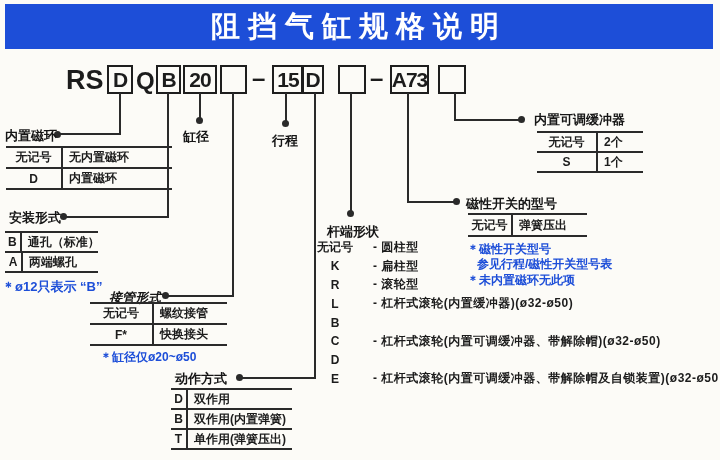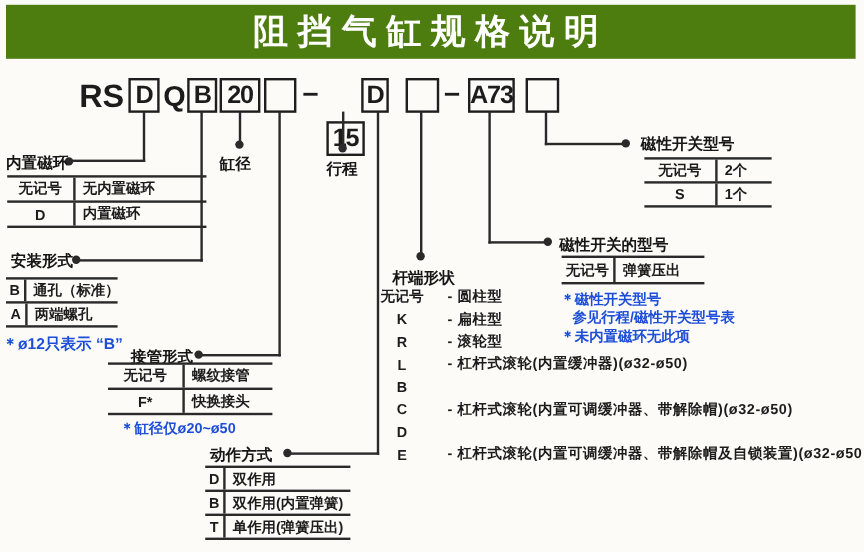--- a/index.html
+++ b/index.html
@@ -39,32 +39,32 @@
   .rod-list { position:absolute; left:308px; top:238px; }
   .rod-row { display:flex; height:18.8px; align-items:center; font-size:12px; font-weight:bold; }
   .rod-code { width:54px; text-align:center; white-space:nowrap; }
   .rod-desc { margin-left:11px; white-space:nowrap; letter-spacing:0.5px; }
 </style>
 </head>
 <body>
 
 <div class="page">
 
-  <div class="titlebar" style="background:#4d7c0f;">
+  <div class="titlebar" style="background:#1d4ed8;">
     <span class="title">阻挡气缸规格说明</span>
   </div>
 
   <span class="code-part" style="left:66px; top:65px; font-size:27px;">RS</span>
   <div class="code-box" style="left:107px; top:65px; width:26px;">D</div>
   <span class="code-part" style="left:136px; top:67px;">Q</span>
   <div class="code-box" style="left:156px; top:65px; width:25px;">B</div>
   <div class="code-box" style="left:183px; top:65px; width:34px;">20</div>
   <div class="code-box" style="left:220px; top:65px; width:27px;"></div>
   <span class="code-part" style="left:252px; top:64px;">–</span>
-  <div class="code-box" style="left:272px; top:65px; width:32px;margin-top:36px;">15</div>
+  <div class="code-box" style="left:272px; top:65px; width:32px;">15</div>
   <div class="code-box" style="left:301px; top:65px; width:23px;">D</div>
   <div class="code-box" style="left:338px; top:65px; width:28px;"></div>
   <span class="code-part" style="left:370px; top:64px;">–</span>
   <div class="code-box" style="left:390px; top:65px; width:39px;">A73</div>
   <div class="code-box" style="left:438px; top:65px; width:28px;"></div>
 
   <div class="vline" style="left:119px; top:93px; height:42px;"></div>
   <div class="hline" style="left:58px; top:133px; width:63px;"></div>
   <div class="dot" style="left:54px; top:131px;"></div>
 
@@ -94,25 +94,25 @@
   <div class="dot" style="left:453px; top:198px;"></div>
 
   <div class="vline" style="left:454px; top:93px; height:28px;"></div>
   <div class="hline" style="left:454px; top:119px; width:68px;"></div>
   <div class="dot" style="left:518px; top:116px;"></div>
 
   <div class="glabel" style="left:5px;   top:127px;">内置磁环</div>
   <div class="glabel" style="left:183px; top:128px;">缸径</div>
   <div class="glabel" style="left:272px; top:132px;">行程</div>
   <div class="glabel" style="left:9px;   top:209px;">安装形式</div>
-  <div class="glabel" style="left:109px; top:289px;">接管形式</div>
+  <div class="glabel" style="left:109px; top:289px;font-style:italic;">接管形式</div>
   <div class="glabel" style="left:175px; top:370px;">动作方式</div>
   <div class="glabel" style="left:327px; top:223px;">杆端形状</div>
   <div class="glabel" style="left:466px; top:195px;">磁性开关的型号</div>
-  <div class="glabel" style="left:534px; top:111px;">磁性开关型号</div>
+  <div class="glabel" style="left:534px; top:111px;">内置可调缓冲器</div>
 
   <div class="tbl" style="left:6px; top:146px; width:166px;">
     <div class="trow" style="height:21px;">
       <div class="c1" style="width:57px;">无记号</div>
       <div class="c2">无内置磁环</div>
     </div>
     <div class="trow" style="height:21px;">
       <div class="c1" style="width:57px;">D</div>
       <div class="c2">内置磁环</div>
     </div>

